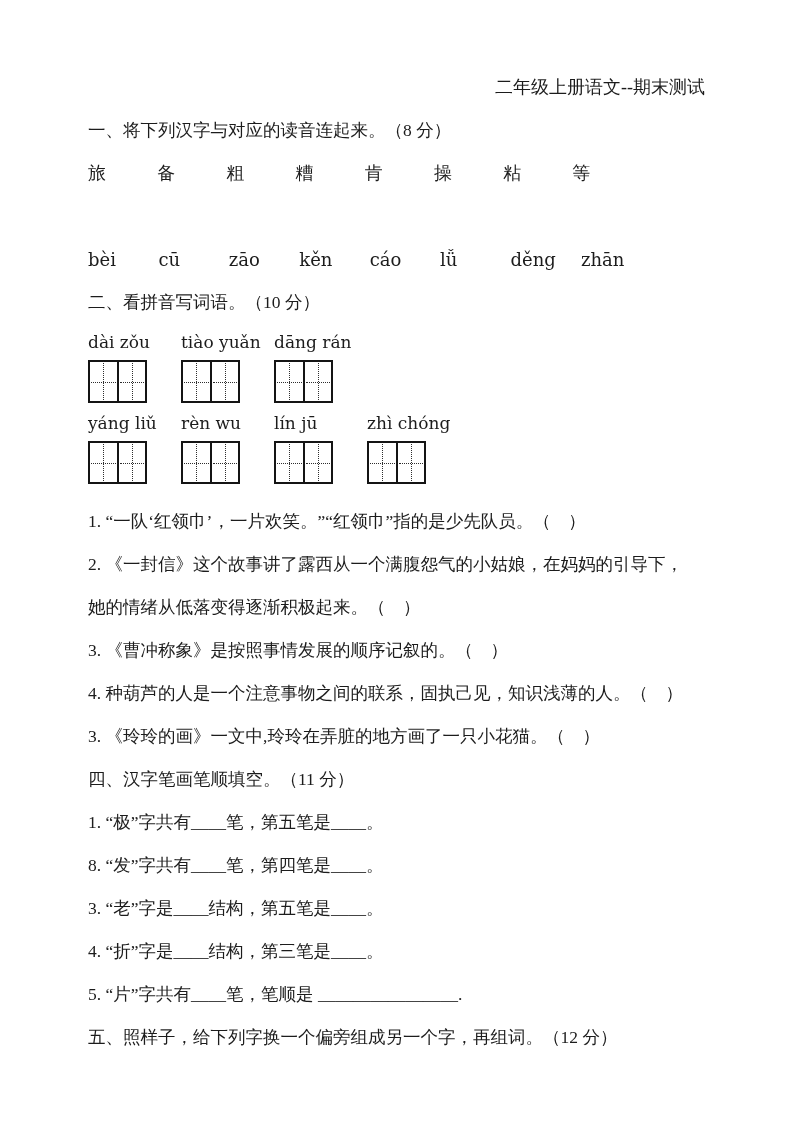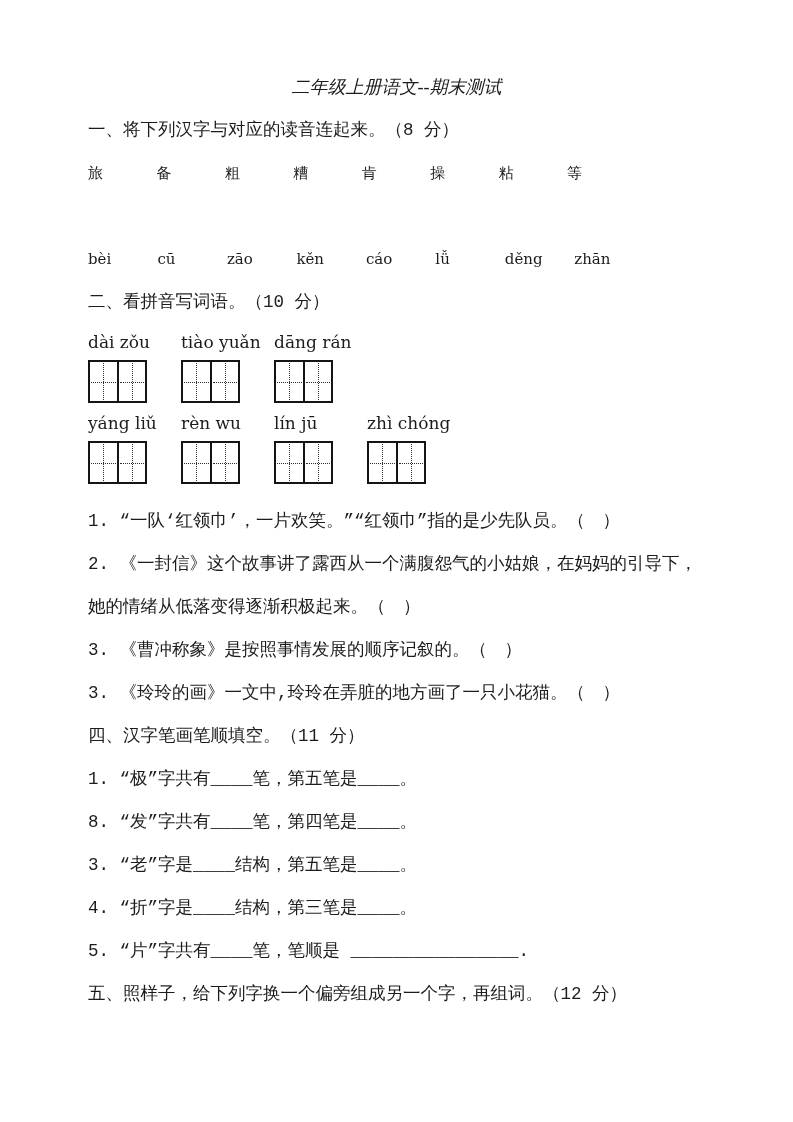--- a/index.html
+++ b/index.html
@@ -11,33 +11,31 @@
   .page{
     box-sizing:border-box;
     width:793px;height:1122px;
     padding:66px 30px 0 88px;
   }
   .line{
     margin:0;
     font-size:17.5px;
     line-height:43px;
     white-space:nowrap;
-    font-family:Liberation Mono, monospace;
   }
   .wrapline{white-space:normal;width:612px;}
   .title{
-    text-align:center;
+    text-align:right;
     font-size:18px;
     font-weight:normal;
     margin:0 58px 0 0;   
     line-height:43px;
-    font-style:italic;
   }
   
-  .match-row{height:43px;line-height:43px;font-size:15px;}
+  .match-row{height:43px;line-height:43px;font-size:18px;}
   .match-row .slot{
     display:inline-block;
     width:64.7px;
     white-space:pre;
   }
   .answer-space{height:43px;}
   .pinyin{font-family:"DejaVu Serif","Liberation Serif",serif;}
   
   .unit-row{display:flex;align-items:flex-start;}
   .unit{width:93px;flex:0 0 93px;}
@@ -147,20 +145,21 @@
           <div class="tian-cell"></div>
         </div>
     </div>
   </div>
 
   <div class="grid-gap"></div>
 
   <p class="line wrapline">1. “一队‘红领巾’，一片欢笑。”“红领巾”指的是少先队员。（　）</p>
   <p class="line wrapline">2. 《一封信》这个故事讲了露西从一个满腹怨气的小姑娘，在妈妈的引导下，她的情绪从低落变得逐渐积极起来。（　）</p>
   <p class="line wrapline">3. 《曹冲称象》是按照事情发展的顺序记叙的。（　）</p>
+  <p class="line wrapline">4. 种葫芦的人是一个注意事物之间的联系，固执己见，知识浅薄的人。（　）</p>
   <p class="line wrapline">3. 《玲玲的画》一文中,玲玲在弄脏的地方画了一只小花猫。（　）</p>
 
   <p class="line">四、汉字笔画笔顺填空。（11 分）</p>
   <p class="line">1. “极”字共有____笔，第五笔是____。</p>
   <p class="line">8. “发”字共有____笔，第四笔是____。</p>
   <p class="line">3. “老”字是____结构，第五笔是____。</p>
   <p class="line">4. “折”字是____结构，第三笔是____。</p>
   <p class="line">5. “片”字共有____笔，笔顺是 ________________.</p>
 
   <p class="line">五、照样子，给下列字换一个偏旁组成另一个字，再组词。（12 分）</p>

